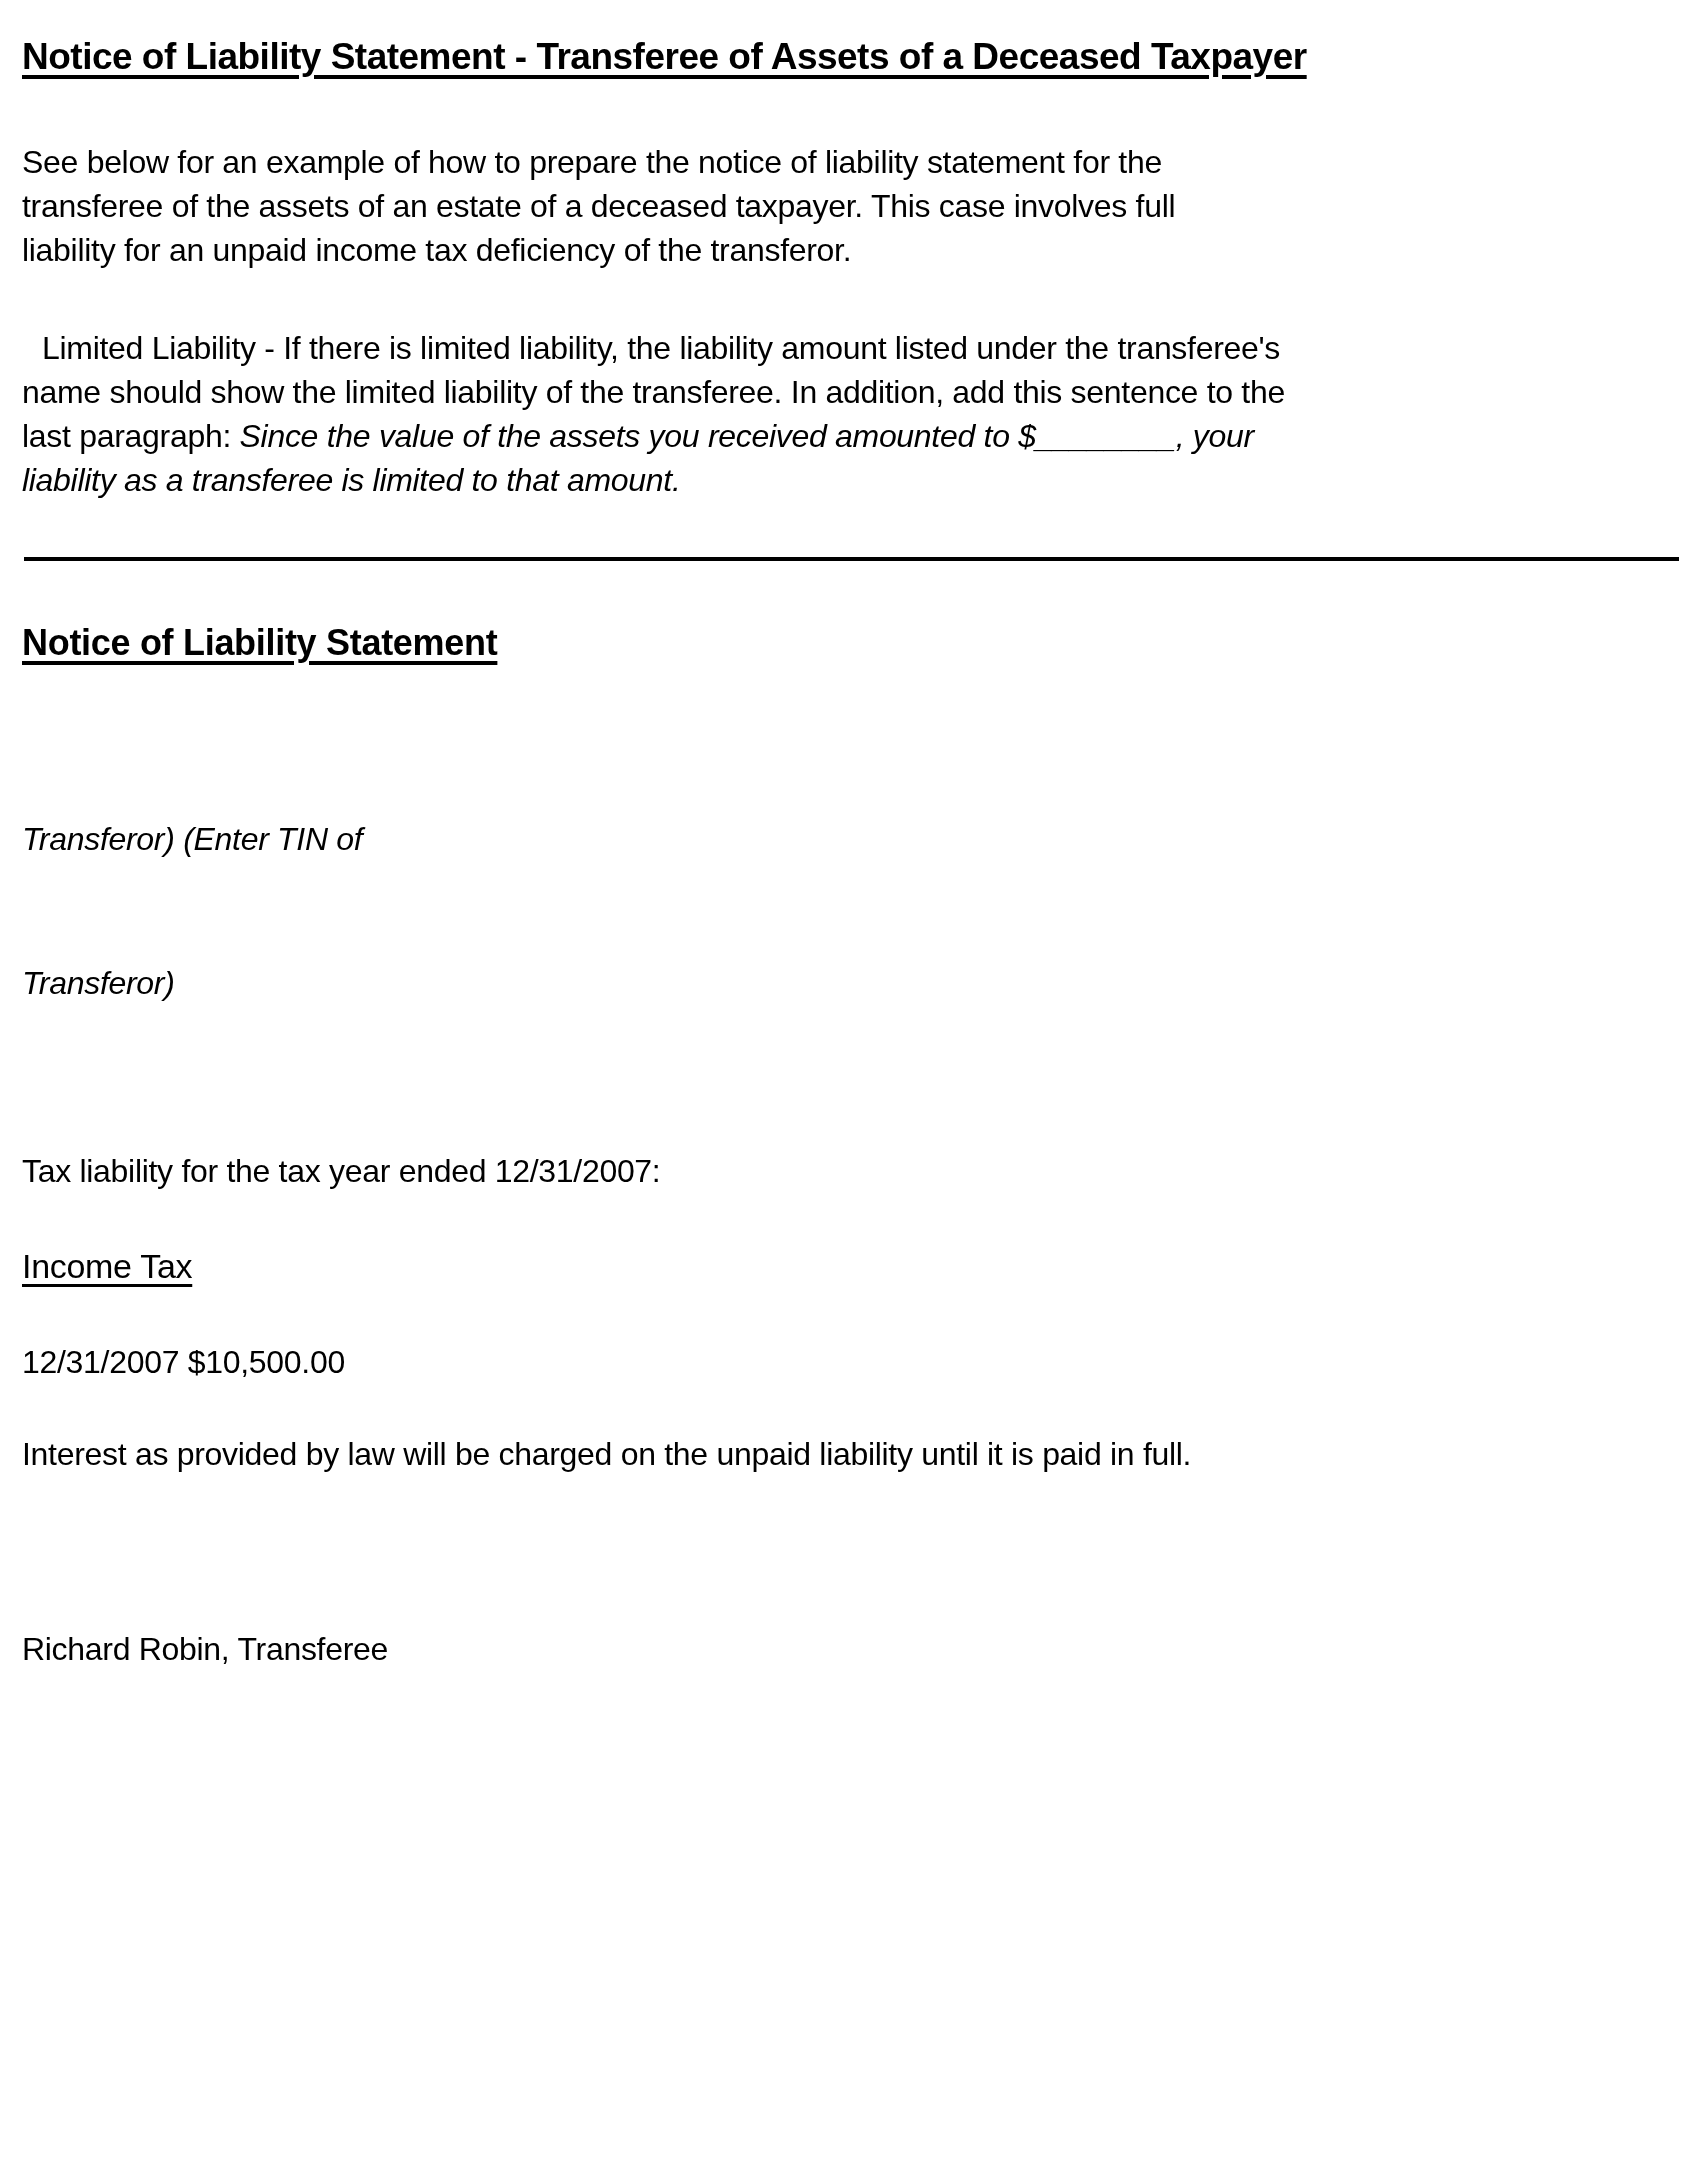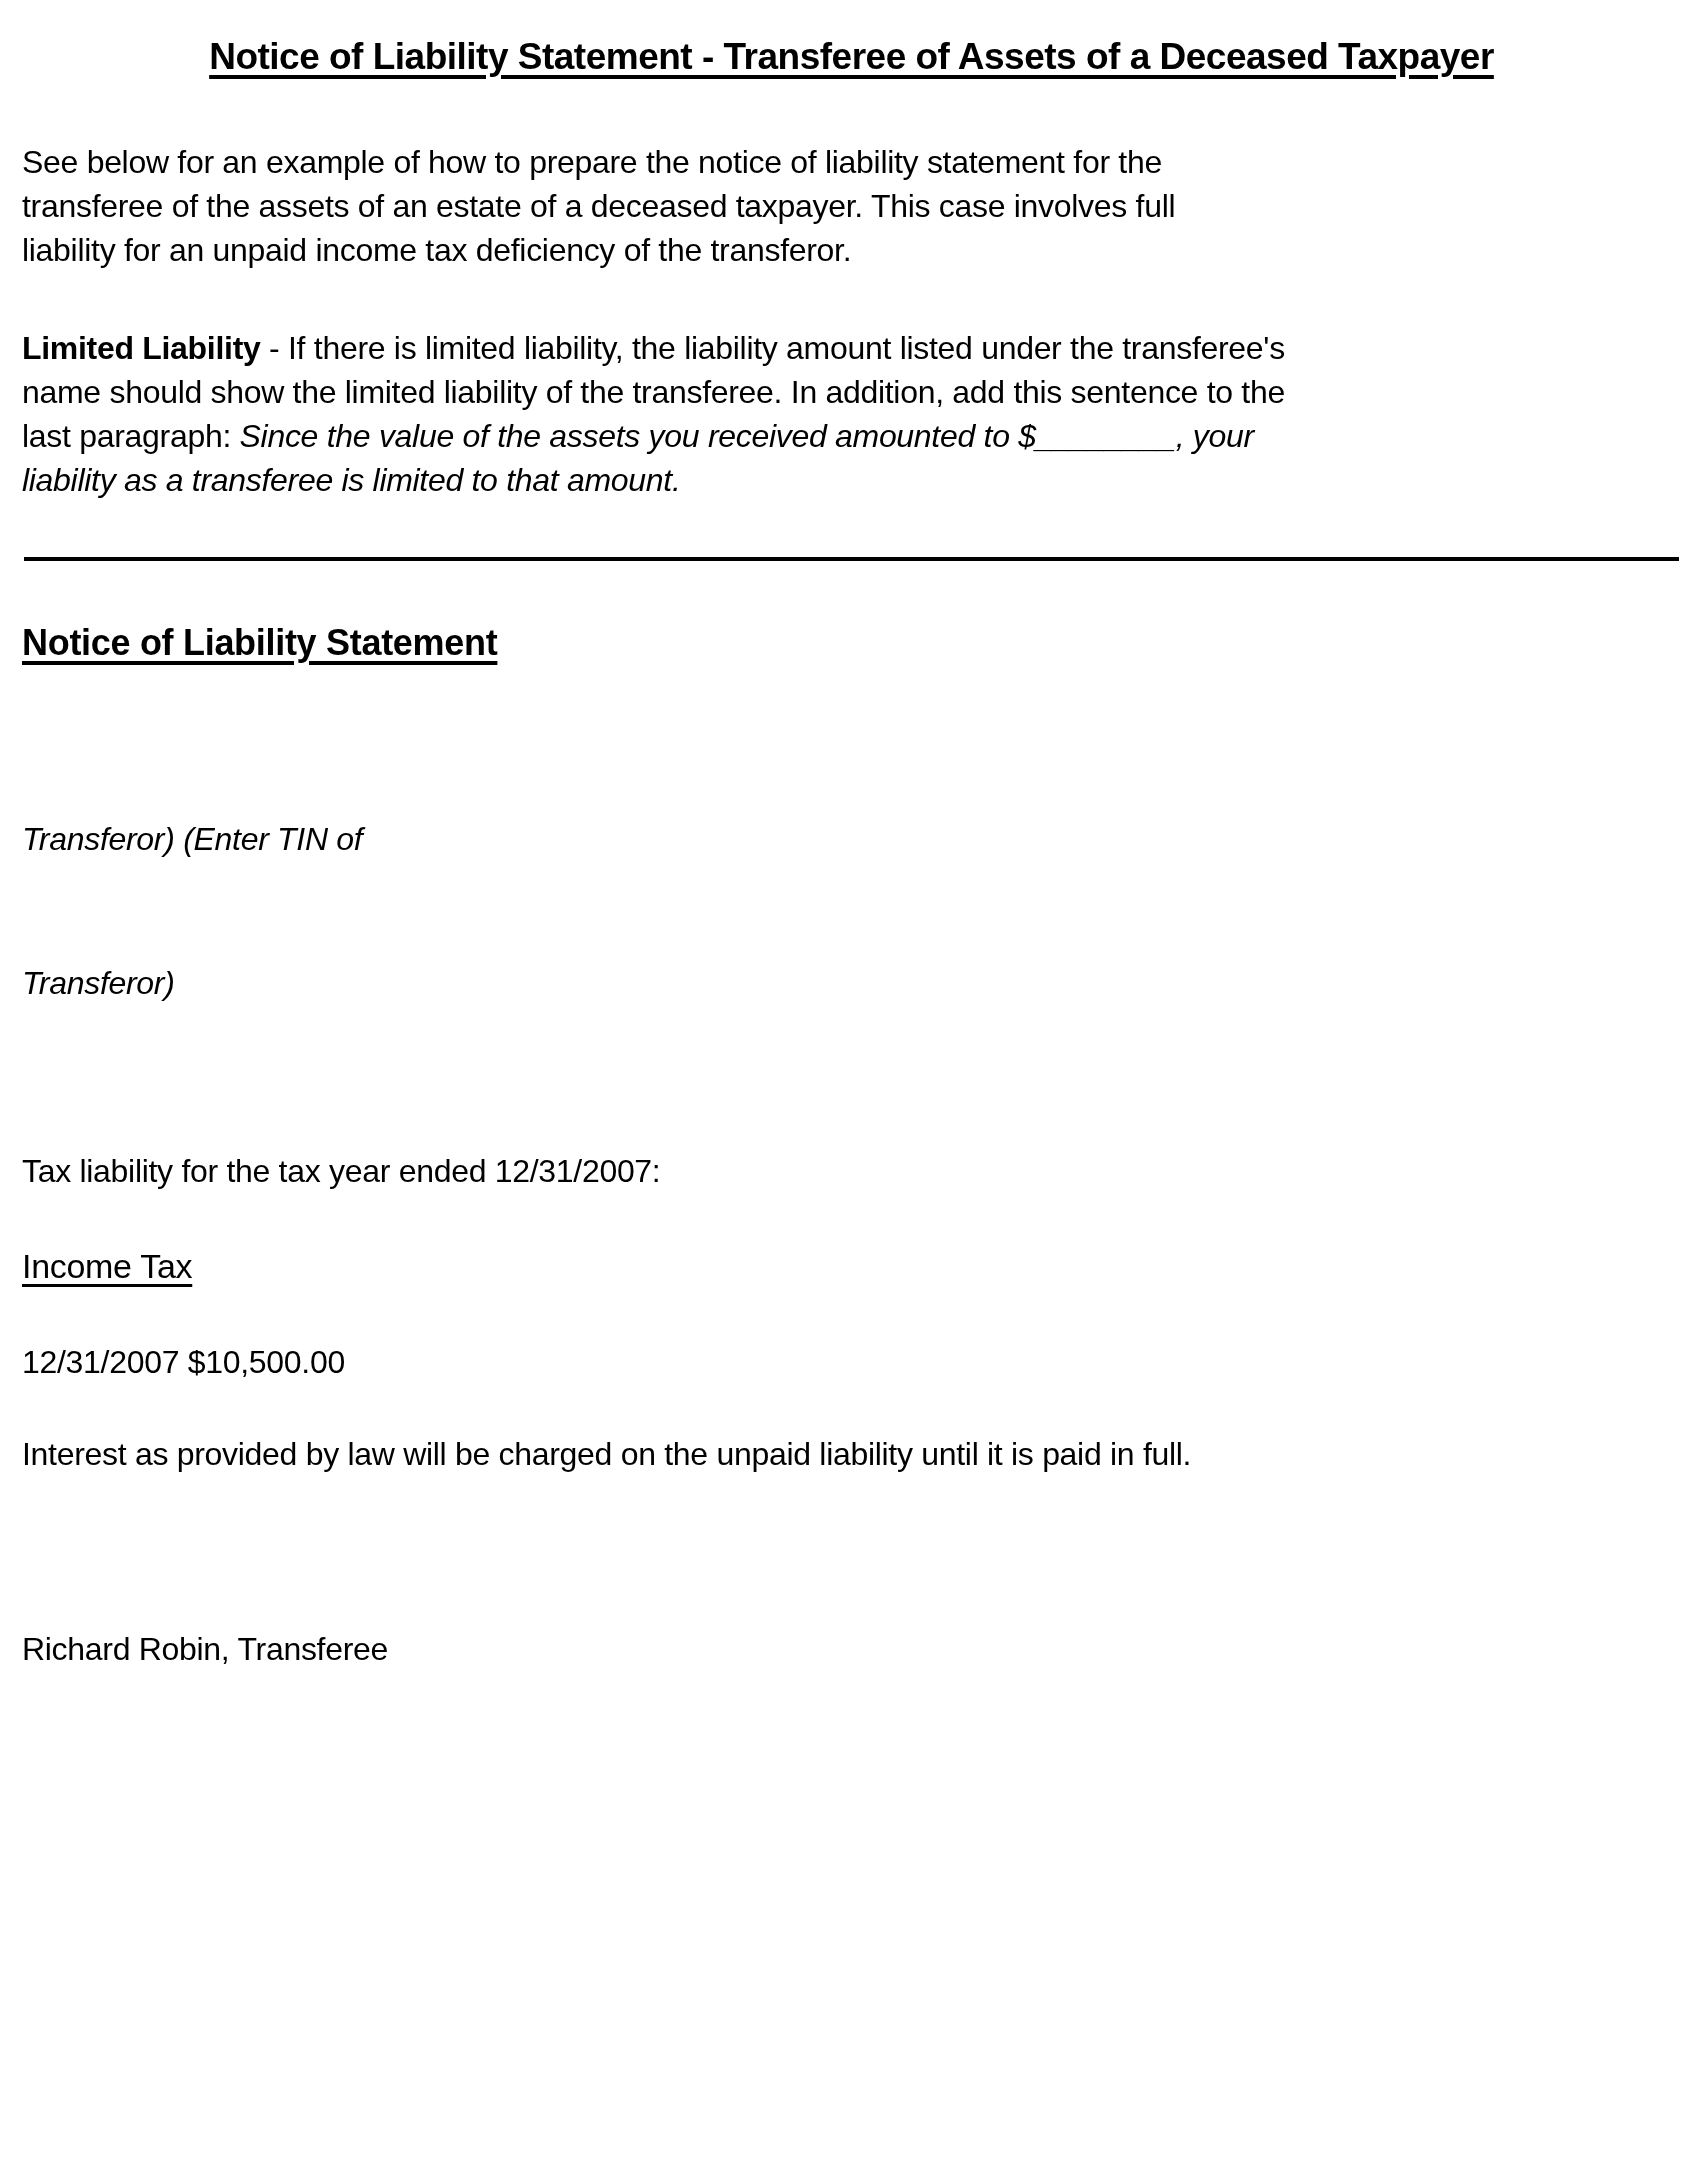--- a/index.html
+++ b/index.html
@@ -16,21 +16,21 @@
     line-height: 1.38;
     letter-spacing: -0.3px;
   }
   .page {
     padding: 12.8px 22px 27.4px 22px;
     box-sizing: border-box;
   }
   .title {
     font-size: 37px;
     font-weight: 700;
-    text-align: center;
+    text-align: left;
     text-decoration: underline;
     text-decoration-thickness: 3.7px;
     text-underline-offset: 6.4px;
     margin: 18.3px 0 0 0;
     letter-spacing: -0.5px;
   }
   .para {
     white-space: pre-wrap;
     margin: 0;
   }
@@ -59,21 +59,21 @@
     margin: 0;
   }
   .mt-incometax { margin-top: 50px; }
   .address-block { line-height: 1.5; }
   .mt-transferor { margin-top: 51px; }
   .mt-transferee { margin-top: 53px; }
   .mt-taxyear    { margin-top: 46px; }
   .mt-amount1    { margin-top: 50px; }
   .mt-interest   { margin-top: 48px; }
   .i { font-style: italic; }
-  .b { font-weight: 700; }
+  .b { font-weight: 400; margin-left: 20px; }
 </style>
 </head>
 <body>
 
 <div class="page">
 
   <h1 class="title">Notice of Liability Statement - Transferee of Assets of a Deceased Taxpayer</h1>
 
   <p class="para mt-intro">See below for an example of how to prepare the notice of liability statement for the
 transferee of the assets of an estate of a deceased taxpayer. This case involves full

